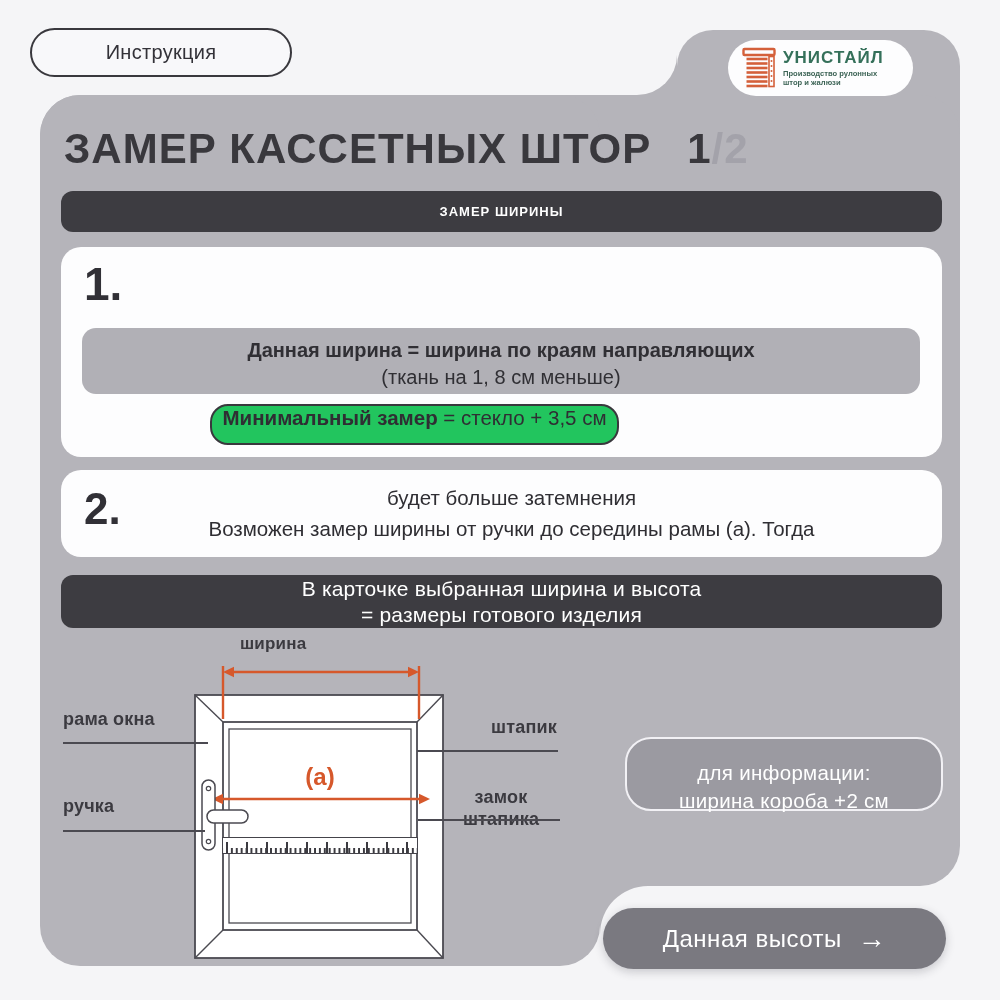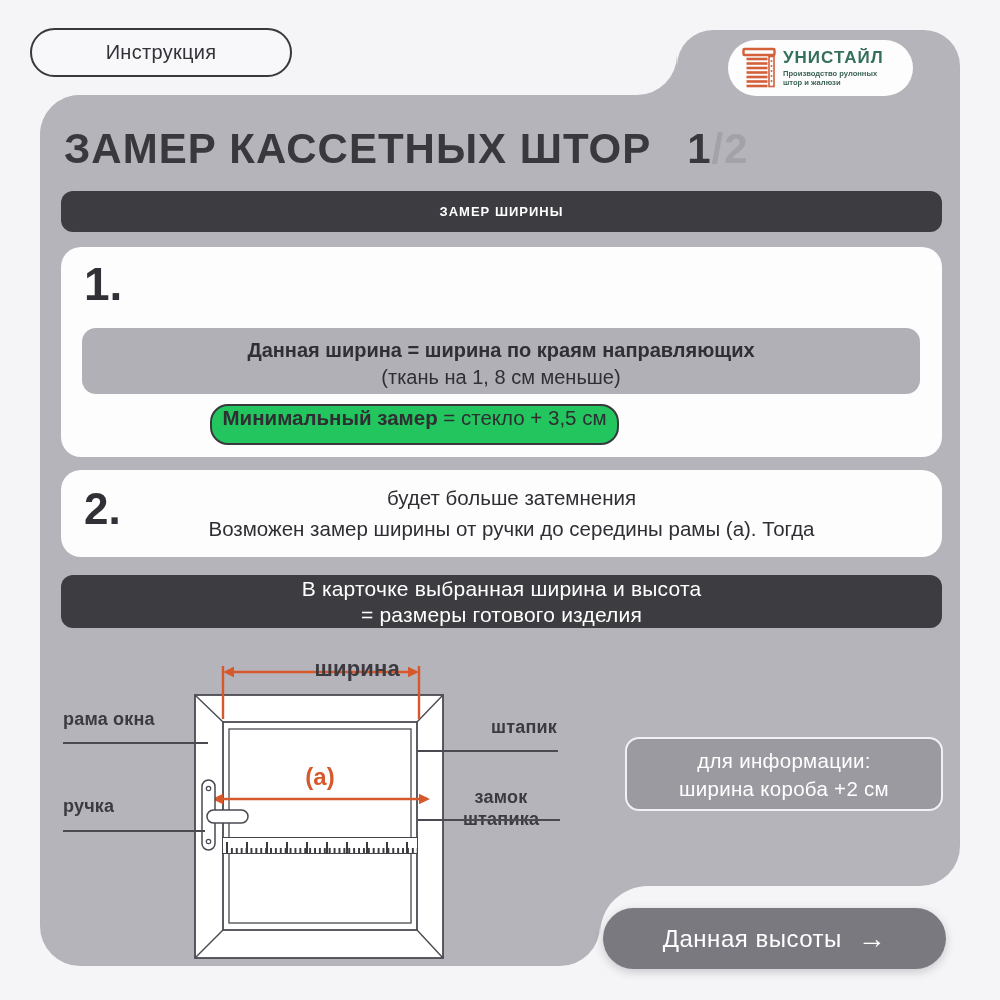--- a/index.html
+++ b/index.html
@@ -51,38 +51,38 @@
   .hl-strip .l1{font-size:20px;font-weight:700;line-height:27px;}
   .hl-strip .l2{font-size:20px;line-height:26px;}
   .min-box{position:absolute;left:149px;top:157px;width:409px;height:41px;background:#22c55e;
            border:2px solid #39383d;border-radius:18px;display:flex;align-items:flex-start;justify-content:center;
            font-size:20.5px;color:#2f2e33;box-sizing:border-box;}
   .min-box b{font-weight:700;}
 
   
   .diag-label{font-weight:700;font-size:18px;color:#3b3a40;letter-spacing:.2px;}
   .ptr{height:2px;background:#4b4a51;}
-  .lbl-width{left:240px;top:656px;width:160px;text-align:right;font-size:22px;}
+  .lbl-width{left:240px;top:634px;width:160px;text-align:left;font-size:17px;}
   .lbl-a{left:295px;top:763px;width:50px;text-align:center;font-size:24px;font-weight:700;color:#d6582b;}
   .lbl-frame{left:63px;top:709px;}
   .lbl-handle{left:63px;top:796px;}
   .lbl-bead{left:445px;top:717px;width:110px;text-align:left;padding-left:46px;}
   .lbl-lock{left:445px;top:786px;width:112px;text-align:center;line-height:22px;}
   .ruler{left:222px;top:837px;width:196px;height:17px;background-color:#fff;border:1.5px solid #44434a;
          box-sizing:border-box;
          background-image:repeating-linear-gradient(90deg,#3c3b41 0 2px,transparent 2px 20px),
                           repeating-linear-gradient(90deg,#3c3b41 0 1.6px,transparent 1.6px 4.9px);
          background-size:20px 72%,4.9px 36%;
          background-position:3px 100%,3px 100%;
          background-repeat:repeat-x,repeat-x;}
 
   
   .info-box{left:625px;top:737px;width:318px;height:74px;background:#9b9aa1;border:2px solid #f2f1f5;
-            border-radius:14px;color:#fff;text-align:center;font-size:20.5px;line-height:28px;
-            padding-top:8px;box-sizing:border-box;letter-spacing:.3px;}
+            border-radius:26px;color:#fff;text-align:center;font-size:20.5px;line-height:28px;
+            padding-top:20px;box-sizing:border-box;letter-spacing:.3px;}
   .height-btn{left:603px;top:908px;width:343px;height:61px;background:#7a7980;border:none;border-radius:31px;
               color:#fff;font-family:"Liberation Sans",sans-serif;font-size:24px;letter-spacing:.5px;
               display:flex;align-items:center;justify-content:center;gap:16px;cursor:pointer;
               box-shadow:0 3px 10px rgba(40,40,55,.22);}
   .height-btn .arr{font-size:28px;line-height:1;}
 </style>
 </head>
 <body>
 
 <div class="canvas">

